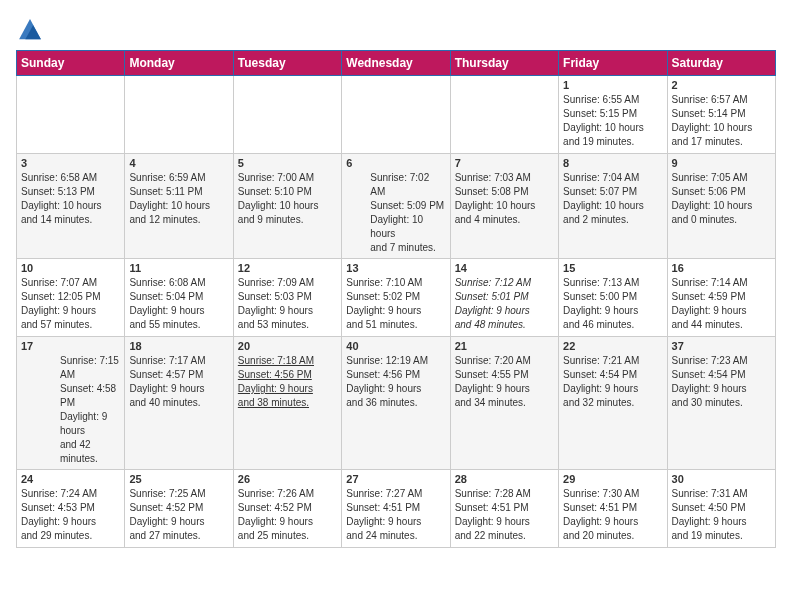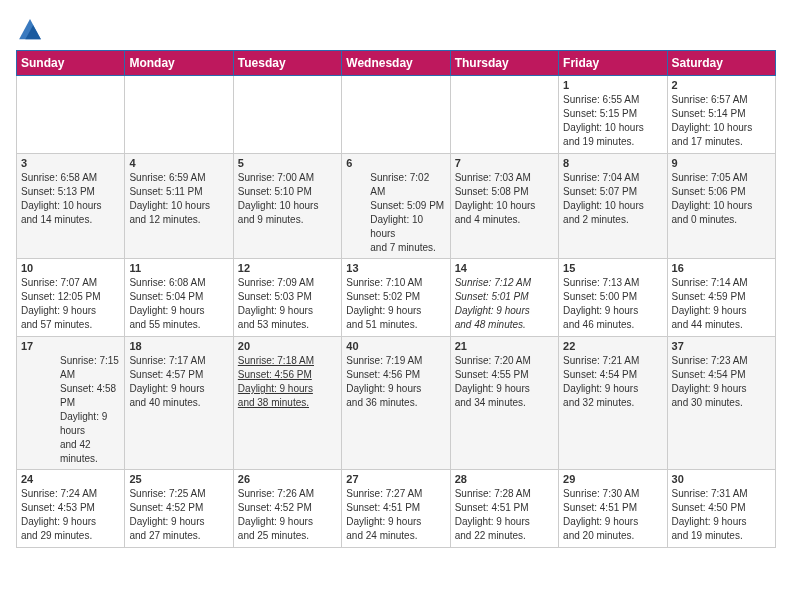--- a/index.html
+++ b/index.html
@@ -265,21 +265,21 @@
           </td>
           <td>
             <span class="day-num">20</span>
             <div class="day-info" style="white-space: pre-line; text-decoration: underline;">Sunrise: 7:18 AM
 Sunset: 4:56 PM
 Daylight: 9 hours
 and 38 minutes.</div>
           </td>
           <td>
             <span class="day-num">40</span>
-            <div class="day-info" style="white-space: pre-line;">Sunrise: 7:19 AM
+            <div class="day-info" style="white-space: pre-line;">Sunrise: 12:19 AM
 Sunset: 4:56 PM
 Daylight: 9 hours
 and 36 minutes.</div>
           </td>
           <td>
             <span class="day-num">21</span>
             <div class="day-info" style="white-space: pre-line;">Sunrise: 7:20 AM
 Sunset: 4:55 PM
 Daylight: 9 hours
 and 34 minutes.</div>

